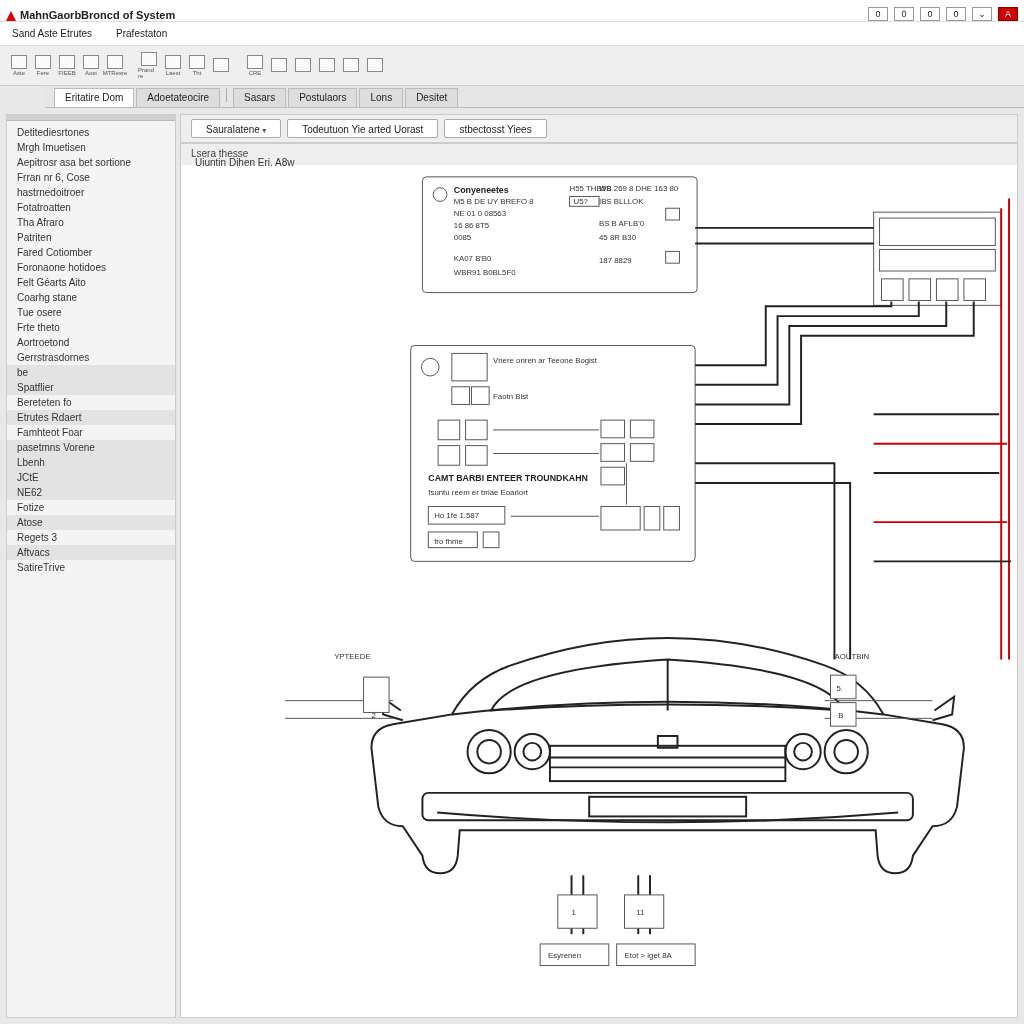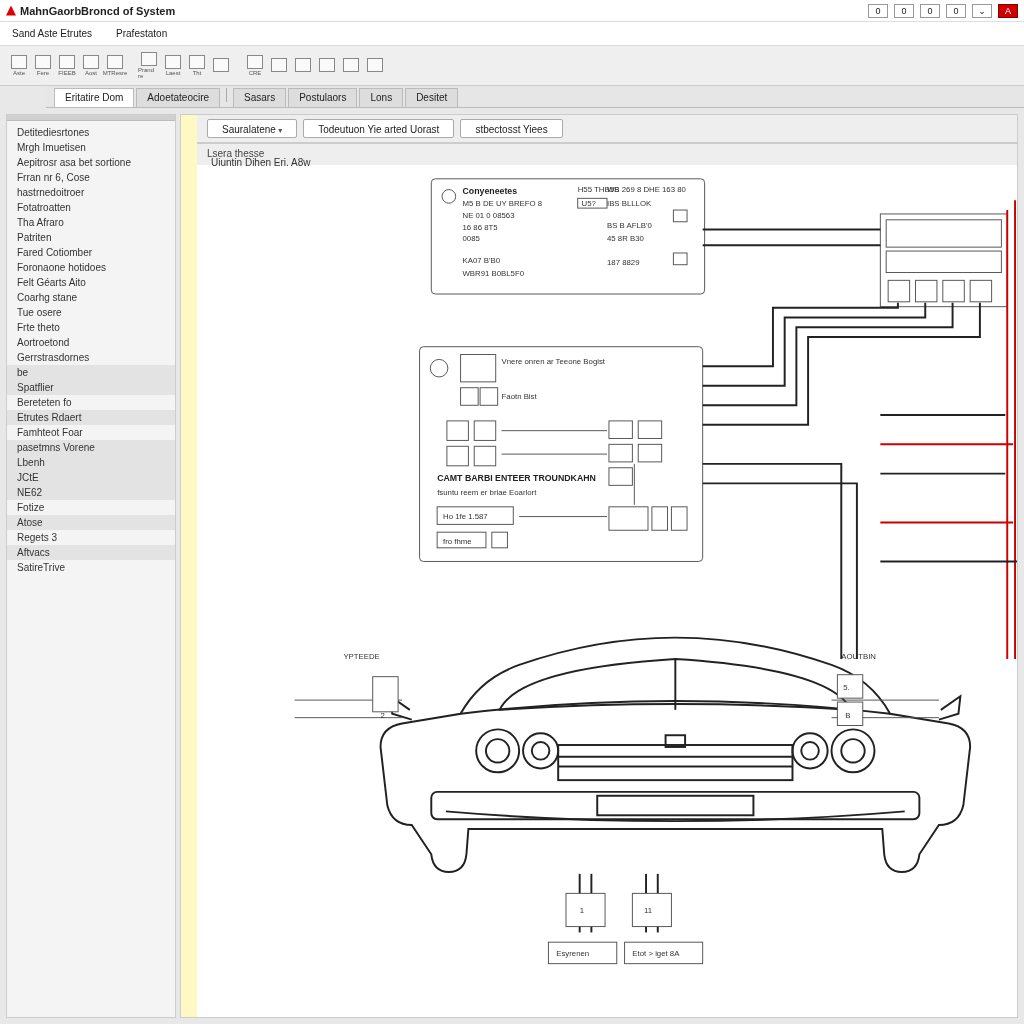--- a/index.html
+++ b/index.html
@@ -9,21 +9,21 @@
     background: #e8e8e8;
     width: 1024px;
     height: 1024px;
     overflow: hidden;
     color: #222;
   }
   .titlebar {
     height: 22px;
     background: #fff;
     display: flex;
-    align-items: center;
+    align-items: flex-end;
     padding: 0 6px;
     border-bottom: 1px solid #ddd;
   }
   .titlebar .logo {
     width: 10px; height: 10px; background: #d00; margin-right:4px;
     clip-path: polygon(50% 0, 100% 100%, 0 100%);
   }
   .titlebar .title { font-size: 11px; font-weight: bold; }
   .titlebar .win-controls { margin-left: auto; display:flex; gap:6px; }
   .win-btn { width: 20px; height: 14px; border:1px solid #999; background:#fff; font-size:9px; display:flex;align-items:center;justify-content:center;}
@@ -49,21 +49,21 @@
   .sidebar {
     width: 170px; background:#f4f4f4; border:1px solid #ccc; margin:6px 4px 6px 6px;
     overflow:hidden;
   }
   .side-top { height:6px; background:#d0d0d0; border-bottom:1px solid #bbb;}
   .side-list { padding:4px 0;}
   .side-item { padding:2px 10px; font-size:10px; color:#333; cursor:default;}
   .side-item.shade { background:#e3e3e3;}
   .content {
     flex:1; background:#fef9c3; margin:6px 6px 6px 0; border:1px solid #ccc;
-    display:flex; flex-direction:column; overflow:hidden;padding-left:16px;
+    display:flex; flex-direction:column; overflow:hidden;
   }
   .doc-tabs { height:28px; background:#eee; border-bottom:1px solid #ccc; display:flex; gap:6px; padding:4px 10px;}
   .doc-tab { padding:4px 14px; border:1px solid #aaa; background:#fff; font-size:10px; border-radius:2px;}
   .doc-tab.dd::after{content:" ▾"; font-size:8px; color:#555;}
   .doc-body { flex:1; position:relative; background:#fff; overflow:hidden;}
   .subtitle { position:absolute; left:14px; top:14px; font-size:10px; color:#333;}
   .diagram { position:absolute; left:0; top:26px; right:0; bottom:24px; }
   svg { width:100%; height:100%; }
   .statusbar { height:22px; border-top:1px solid #ccc; background:#eee; padding:4px 10px; font-size:10px; color:#444;}
   .box { fill:#fff; stroke:#555; stroke-width:1; rx:4;}

